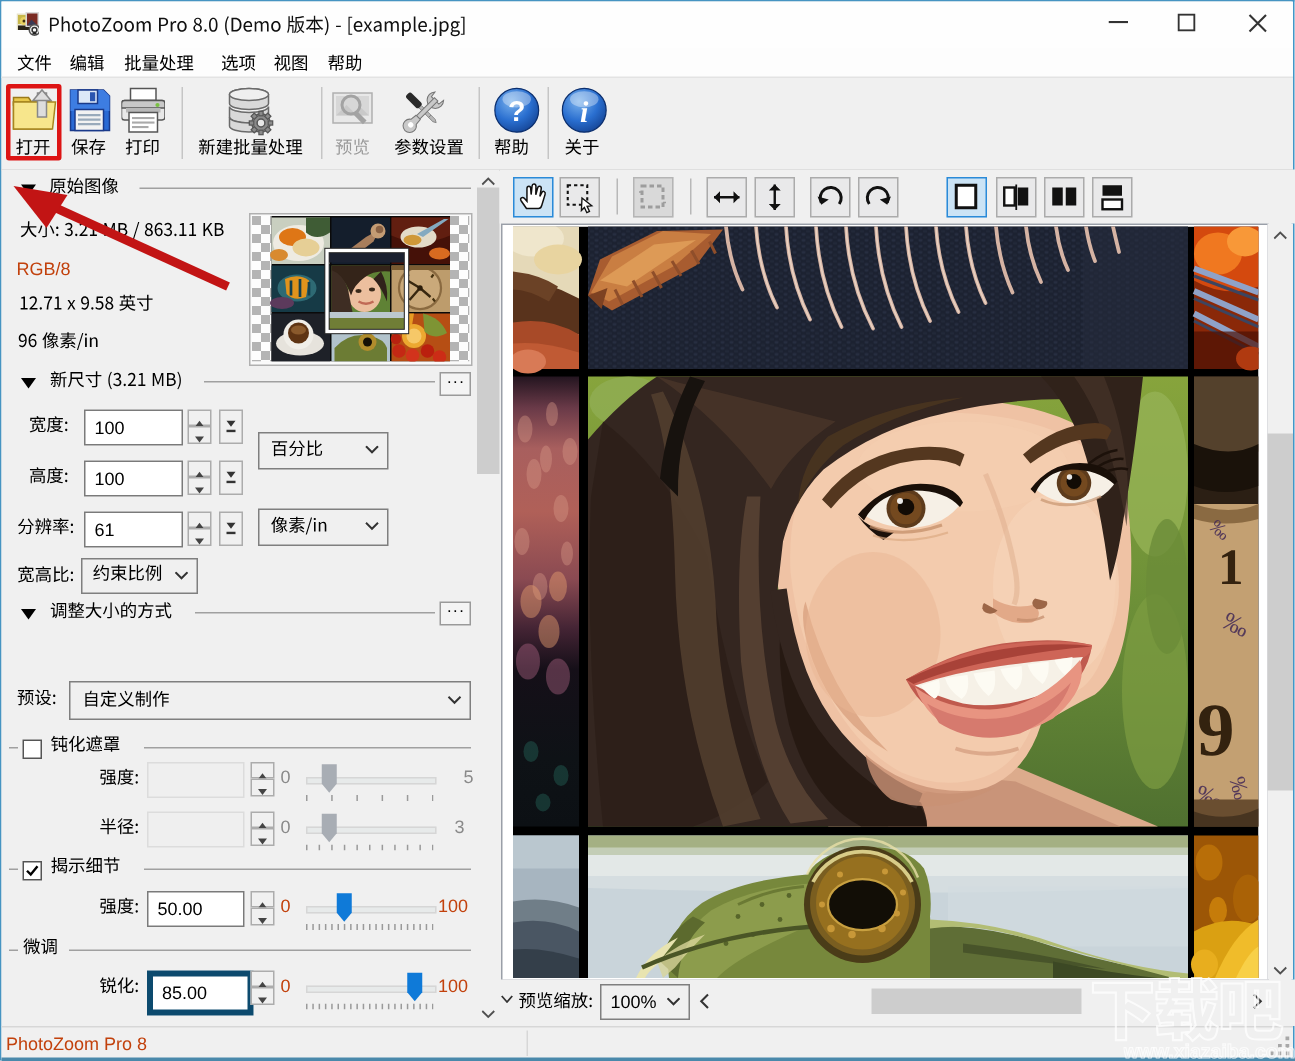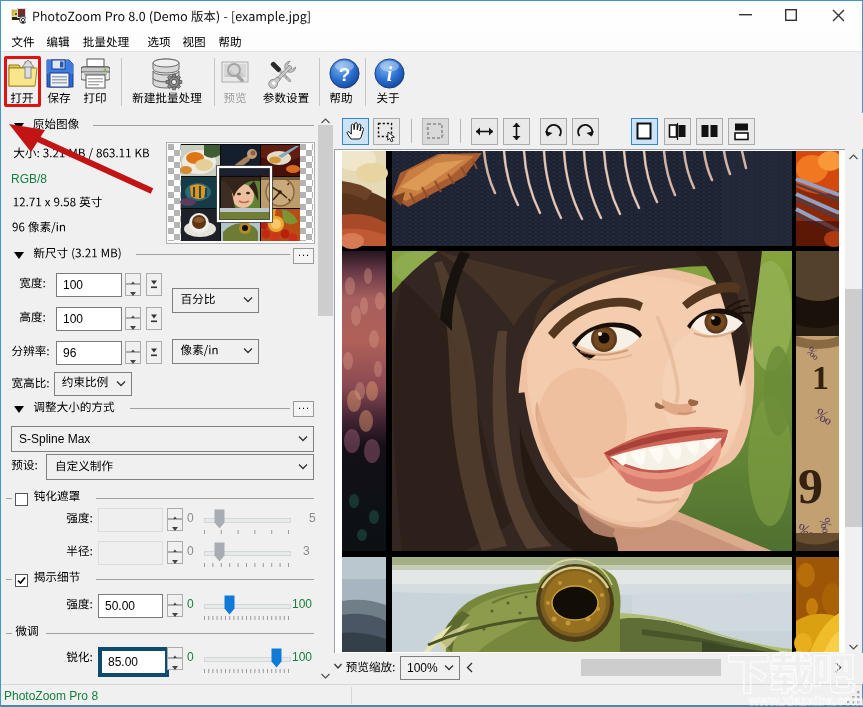--- a/index.html
+++ b/index.html
@@ -1,16 +1,16 @@
 <!DOCTYPE html>
 <html><head><meta charset="utf-8"><style>
 *{margin:0;padding:0;box-sizing:content-box}
 body{width:863px;height:707px;overflow:hidden;font-family:"Liberation Sans",sans-serif}
 #win{position:absolute;left:0;top:0;width:863px;height:707px;background:#f0f0f0;border-left:1px solid #4694c2;border-top:1px solid #4694c2;border-right:2px solid #4196c8;box-sizing:border-box}
-.t{position:absolute;font:12px "Liberation Sans",sans-serif;color:#15803d;white-space:nowrap}
+.t{position:absolute;font:12px "Liberation Sans",sans-serif;color:#c2410c;white-space:nowrap}
 </style></head><body>
 <div id="win">
 <div style="position:absolute;left:0px;top:0px;width:861px;height:31px;background:#fefefe"></div>
 <svg style="position:absolute;left:10px;top:7px" width="15" height="16" viewBox="0 0 15 16">
 <rect x="0" y="1" width="11" height="11" fill="#e8e2c8"></rect>
 <rect x="1" y="2" width="9" height="6" fill="#c8b84a"></rect>
 <circle cx="5" cy="6" r="2.6" fill="#e8d060"></circle>
       <circle cx="5" cy="6" r="1" fill="#403010"></circle>
 <rect x="1" y="9" width="9" height="3" fill="#2a2318"></rect>
 <rect x="6" y="0" width="9" height="10" fill="#d8d8d8"></rect>
@@ -334,21 +334,21 @@
         </svg></div>
     </div>
 <div style="position:absolute;left:145px;top:306px;width:14px;height:21px;background:#f0f0f0;border:1px solid #acacac"><svg width="14" height="21" viewBox="0 0 14 21">
         <path d="M4,6.5 l3,4 l3,-4 z" fill="#333"></path>
         <rect x="4" y="12.5" width="6" height="1.6" fill="#333"></rect>
       </svg></div>
 <svg style="position:absolute;left:10px;top:344px;overflow:visible" width="39" height="12" viewBox="0 -10.6 39.3 12.4">
       <path d="M8.1 -9.9 7.2 -9.5C8.1 -7.8 9.5 -5.8 10.8 -4.7C11 -5 11.3 -5.3 11.5 -5.5C10.3 -6.4 8.8 -8.2 8.1 -9.9ZM3.9 -9.8C3.2 -8 2 -6.3 0.5 -5.3C0.7 -5.1 1.1 -4.8 1.3 -4.6C1.6 -4.9 1.9 -5.2 2.2 -5.5V-4.7H4.6C4.3 -2.6 3.6 -0.7 0.8 0.2C1 0.4 1.2 0.8 1.3 1C4.4 -0.1 5.2 -2.3 5.5 -4.7H8.8C8.6 -1.7 8.5 -0.5 8.2 -0.2C8 -0 7.9 -0 7.6 -0C7.4 -0 6.6 -0 5.8 -0.1C6 0.2 6.1 0.5 6.1 0.8C6.9 0.9 7.6 0.9 8 0.8C8.4 0.8 8.7 0.7 9 0.4C9.4 -0.1 9.6 -1.4 9.7 -5.1C9.7 -5.2 9.7 -5.5 9.7 -5.5H2.3C3.3 -6.6 4.2 -8 4.8 -9.6Z M17 -7.6C17 -6.4 16.8 -4.9 16.5 -4L17.2 -3.8C17.5 -4.8 17.7 -6.4 17.6 -7.6ZM18.3 -10V-5.5C18.3 -3.3 18.1 -1.2 16.1 0.3C16.3 0.5 16.5 0.8 16.7 0.9C18.8 -0.8 19.1 -3.1 19.1 -5.5V-10ZM13.1 -7.4C13.3 -6.8 13.5 -5.9 13.5 -5.4L14.2 -5.5C14.1 -6.1 14 -6.9 13.7 -7.5ZM19.9 -7.4C20.1 -6.7 20.3 -5.9 20.3 -5.4L21 -5.5C21 -6.1 20.8 -6.9 20.5 -7.5ZM13.7 -9.8C13.9 -9.4 14.1 -8.9 14.2 -8.5H12.6V-7.7H16.4V-8.5H15.1C15 -8.9 14.7 -9.5 14.4 -10ZM12.7 -3.1V-2.4H14.1C14 -1.4 13.8 -0.3 12.7 0.4C12.9 0.5 13.1 0.8 13.2 1C14.5 0.1 14.8 -1.2 14.9 -2.4H16.4V-3.1H15V-4.6H16.5V-5.3H15.5C15.7 -5.9 15.9 -6.7 16.1 -7.4L15.4 -7.6C15.3 -6.9 15 -6 14.8 -5.3H12.5V-4.6H14.1V-3.1ZM20.5 -9.8C20.8 -9.4 21 -8.9 21.2 -8.5H19.5V-7.7H23.4V-8.5H22C21.9 -9 21.6 -9.6 21.3 -10.1ZM19.5 -2.8V-2H21V1H21.9V-2H23.4V-2.8H21.9V-4.5H23.5V-5.3H22.4C22.6 -5.9 22.9 -6.7 23.1 -7.4L22.3 -7.6C22.2 -6.9 21.9 -5.9 21.7 -5.3H19.3V-4.5H21V-2.8Z M33.9 -7.7C33.5 -7.2 32.8 -6.6 32.2 -6.2L32.9 -5.7C33.5 -6.1 34.2 -6.7 34.7 -7.3ZM24.7 -4 25.1 -3.3C25.9 -3.7 26.9 -4.2 27.8 -4.7L27.6 -5.4C26.6 -4.9 25.4 -4.4 24.7 -4ZM25 -7.2C25.7 -6.8 26.5 -6.2 26.8 -5.8L27.5 -6.3C27.1 -6.7 26.3 -7.3 25.6 -7.7ZM32.1 -4.9C33 -4.4 34 -3.7 34.5 -3.2L35.2 -3.7C34.6 -4.2 33.6 -4.9 32.8 -5.4ZM24.6 -2.4V-1.6H29.5V1H30.5V-1.6H35.4V-2.4H30.5V-3.4H29.5V-2.4ZM29.2 -9.9C29.4 -9.7 29.6 -9.3 29.8 -9H24.9V-8.2H29.3C28.9 -7.6 28.5 -7.1 28.3 -6.9C28.2 -6.7 28 -6.6 27.8 -6.6C27.9 -6.4 28 -6 28.1 -5.8C28.2 -5.9 28.5 -5.9 29.9 -6C29.3 -5.4 28.8 -5 28.5 -4.8C28.1 -4.5 27.8 -4.2 27.6 -4.2C27.7 -4 27.8 -3.6 27.8 -3.4C28.1 -3.5 28.5 -3.6 31.6 -3.9C31.8 -3.6 31.9 -3.4 32 -3.2L32.7 -3.6C32.4 -4.1 31.8 -5 31.3 -5.6L30.6 -5.3C30.8 -5.1 31 -4.8 31.2 -4.5L29.1 -4.4C30.1 -5.2 31.2 -6.3 32.1 -7.4L31.4 -7.8C31.2 -7.5 30.9 -7.1 30.6 -6.8L29.1 -6.7C29.4 -7.1 29.8 -7.6 30.2 -8.2H35.3V-9H30.8C30.7 -9.3 30.4 -9.8 30.1 -10.2Z M37.7 -4.7C38.1 -4.7 38.5 -5 38.5 -5.5C38.5 -6 38.1 -6.4 37.7 -6.4C37.2 -6.4 36.9 -6 36.9 -5.5C36.9 -5 37.2 -4.7 37.7 -4.7ZM37.7 0.2C38.1 0.2 38.5 -0.2 38.5 -0.7C38.5 -1.2 38.1 -1.5 37.7 -1.5C37.2 -1.5 36.9 -1.2 36.9 -0.7C36.9 -0.2 37.2 0.2 37.7 0.2Z" fill="#000"></path>
     </svg>
 <div style="position:absolute;left:55px;top:340px;width:64px;height:22px;background:#fff;border:1px solid #7a7a7a;font:12px 'Liberation Sans',sans-serif;color:#000;padding:0;line-height:22px">
-      <span style="position:absolute;left:6px;top:0">96</span>
+      <span style="position:absolute;left:6px;top:0">61</span>
     </div>
 <div style="position:absolute;left:124px;top:340px;width:16px;height:23px">
       <div style="position:absolute;left:0;top:0;width:14px;height:9px;background:#f0f0f0;border:1px solid #acacac"><svg width="14" height="9" viewBox="0 0 14 9">
           <path d="M4.0,6.5 l3,-4 l3,4 z" fill="#444"></path>
         </svg></div>
       <div style="position:absolute;left:0;top:11px;width:14px;height:10px;background:#f0f0f0;border:1px solid #acacac"><svg width="14" height="10" viewBox="0 0 14 10">
           <path d="M4.0,3.0 l3,4 l3,-4 z" fill="#444"></path>
         </svg></div>
     </div>
 <div style="position:absolute;left:145px;top:340px;width:14px;height:21px;background:#f0f0f0;border:1px solid #acacac"><svg width="14" height="21" viewBox="0 0 14 21">
@@ -376,26 +376,20 @@
     </div>
 <svg style="position:absolute;left:13px;top:404px" width="11" height="9" viewBox="0 0 11 9">
       <path d="M0,1 h10 l-5.0,7 z" fill="#000"></path>
     </svg>
 <svg style="position:absolute;left:31px;top:400px;overflow:visible" width="84" height="12" viewBox="0 -10.6 84.0 12.4">
       <path d="M1.3 -9.3C1.9 -8.7 2.7 -7.9 3.1 -7.4L3.7 -8C3.3 -8.5 2.5 -9.3 1.8 -9.8ZM0.5 -6.3V-5.4H2.2V-1.3C2.2 -0.6 1.8 -0.2 1.5 0C1.7 0.1 2 0.4 2.1 0.6C2.3 0.4 2.5 0.2 4.1 -1.1C4 -0.5 3.7 0 3.4 0.5C3.6 0.6 3.9 0.8 4.1 0.9C5.2 -0.7 5.4 -3.2 5.4 -5.1V-8.7H10.3V-0.1C10.3 0 10.2 0.1 10 0.1C9.9 0.1 9.3 0.1 8.7 0.1C8.8 0.3 8.9 0.7 9 0.9C9.8 0.9 10.3 0.9 10.7 0.8C11 0.6 11.1 0.4 11.1 -0.1V-9.5H4.6V-5.1C4.6 -3.9 4.6 -2.6 4.2 -1.4C4.1 -1.5 4 -1.8 4 -2L3.1 -1.3V-6.3ZM7.4 -8.4V-7.4H6.1V-6.7H7.4V-5.4H5.9V-4.8H9.8V-5.4H8.2V-6.7H9.5V-7.4H8.2V-8.4ZM6.1 -3.8V-0.4H6.8V-1H9.4V-3.8ZM6.8 -3.1H8.7V-1.7H6.8Z M14.5 -2.1V-0.1H12.6V0.6H23.5V-0.1H18.4V-1.1H21.9V-1.8H18.4V-2.8H22.7V-3.5H13.4V-2.8H17.5V-0.1H15.4V-2.1ZM13 -8V-5.9H14.8C14.2 -5.3 13.3 -4.7 12.5 -4.3C12.6 -4.2 12.9 -3.9 13 -3.8C13.7 -4.1 14.5 -4.7 15.1 -5.3V-3.9H15.9V-5.4C16.4 -5.1 17.1 -4.7 17.5 -4.4L17.9 -4.9C17.5 -5.2 16.8 -5.6 16.2 -5.9L15.9 -5.5V-5.9H17.8V-8H15.9V-8.6H18.2V-9.3H15.9V-10.1H15.1V-9.3H12.7V-8.6H15.1V-8ZM13.8 -7.4H15.1V-6.5H13.8ZM15.9 -7.4H17.1V-6.5H15.9ZM19.7 -8H21.8C21.6 -7.3 21.3 -6.7 20.8 -6.2C20.3 -6.7 19.9 -7.4 19.7 -8ZM19.7 -10.1C19.3 -8.9 18.7 -7.7 17.9 -7C18.1 -6.9 18.4 -6.6 18.6 -6.4C18.8 -6.6 19 -6.9 19.3 -7.3C19.5 -6.7 19.8 -6.1 20.3 -5.6C19.7 -5.1 18.9 -4.7 18 -4.4C18.1 -4.2 18.4 -3.9 18.5 -3.7C19.4 -4.1 20.2 -4.5 20.8 -5.1C21.4 -4.5 22.2 -4 23 -3.7C23.1 -3.9 23.4 -4.2 23.5 -4.4C22.7 -4.7 22 -5.1 21.4 -5.6C21.9 -6.3 22.4 -7 22.6 -8H23.4V-8.7H20.1C20.2 -9.1 20.4 -9.5 20.5 -9.9Z M29.5 -10.1C29.5 -9.1 29.5 -7.9 29.4 -6.6H24.7V-5.7H29.2C28.7 -3.4 27.5 -1.1 24.5 0.2C24.8 0.4 25.1 0.7 25.2 0.9C28.1 -0.4 29.4 -2.7 30 -5C30.9 -2.3 32.5 -0.2 34.8 0.9C35 0.7 35.3 0.3 35.5 0.1C33.2 -0.9 31.6 -3.1 30.8 -5.7H35.3V-6.6H30.3C30.5 -7.9 30.5 -9.1 30.5 -10.1Z M41.6 -9.9V-0.3C41.6 -0 41.5 0 41.2 0C41 0 40.1 0.1 39.2 0C39.4 0.3 39.6 0.7 39.6 1C40.7 1 41.5 0.9 41.9 0.8C42.4 0.6 42.5 0.4 42.5 -0.3V-9.9ZM44.5 -6.9C45.5 -5.1 46.5 -2.9 46.7 -1.5L47.7 -1.8C47.4 -3.3 46.4 -5.5 45.3 -7.2ZM38.4 -7.1C38.1 -5.5 37.5 -3.4 36.4 -2.1C36.6 -2 37 -1.8 37.2 -1.7C38.3 -3 39 -5.2 39.4 -6.9Z M54.6 -5.1C55.3 -4.2 56.1 -3 56.5 -2.3L57.2 -2.7C56.8 -3.5 56 -4.6 55.3 -5.5ZM50.9 -10.1C50.8 -9.5 50.6 -8.7 50.4 -8.1H49V0.6H49.9V-0.3H53.2V-8.1H51.2C51.4 -8.7 51.6 -9.3 51.9 -9.9ZM49.9 -7.3H52.4V-4.8H49.9ZM49.9 -1.1V-4H52.4V-1.1ZM55.2 -10.1C54.8 -8.5 54.1 -6.8 53.3 -5.7C53.5 -5.6 53.9 -5.4 54.1 -5.2C54.5 -5.8 54.9 -6.5 55.2 -7.4H58.3C58.1 -2.5 57.9 -0.7 57.6 -0.3C57.4 -0.1 57.3 -0.1 57 -0.1C56.8 -0.1 56 -0.1 55.2 -0.2C55.4 0.1 55.5 0.5 55.5 0.7C56.2 0.7 56.9 0.8 57.3 0.7C57.8 0.7 58 0.6 58.3 0.2C58.8 -0.4 59 -2.2 59.1 -7.7C59.1 -7.8 59.1 -8.2 59.1 -8.2H55.5C55.7 -8.7 55.9 -9.3 56 -9.9Z M65.3 -9.8C65.6 -9.3 66 -8.5 66.1 -8H60.8V-7.1H64.1C63.9 -4.4 63.6 -1.3 60.6 0.3C60.8 0.4 61.1 0.8 61.2 1C63.5 -0.2 64.4 -2.2 64.8 -4.3H69.1C68.9 -1.6 68.6 -0.5 68.3 -0.1C68.1 -0 68 0 67.7 0C67.4 0 66.6 -0 65.7 -0.1C65.9 0.2 66 0.5 66 0.8C66.8 0.9 67.6 0.9 68 0.8C68.5 0.8 68.8 0.7 69.1 0.4C69.5 -0.1 69.8 -1.4 70 -4.8C70 -4.9 70.1 -5.2 70.1 -5.2H64.9C65 -5.8 65 -6.5 65.1 -7.1H71.2V-8H66.2L67 -8.4C66.9 -8.9 66.5 -9.6 66.1 -10.2Z M80.5 -9.5C81.1 -9.1 81.9 -8.4 82.2 -8L82.9 -8.5C82.5 -9 81.7 -9.6 81.1 -10ZM78.8 -10C78.8 -9.3 78.8 -8.6 78.8 -7.8H72.7V-7H78.9C79.2 -2.5 80.2 1 82.2 1C83.1 1 83.4 0.4 83.6 -1.7C83.4 -1.8 83 -2 82.8 -2.2C82.7 -0.6 82.6 0 82.3 0C81.1 0 80.1 -2.9 79.8 -7H83.4V-7.8H79.8C79.8 -8.5 79.7 -9.3 79.7 -10ZM72.7 -0.3 73 0.6C74.5 0.3 76.7 -0.2 78.8 -0.7L78.7 -1.5L76.1 -1V-4.3H78.4V-5.2H73.1V-4.3H75.2V-0.8Z" fill="#000"></path>
     </svg>
 <div style="position:absolute;left:129px;top:407px;width:160px;height:1px;background:#a0a0a0"></div>
 <div style="position:absolute;left:292px;top:400px;width:19px;height:14px;background:#f4f4f4;border:1px solid #9a9a9a">
       <span style="position:absolute;left:4px;top:-3px;font:11px 'Liberation Sans',sans-serif;letter-spacing:1px;color:#000">...</span>
-    </div>
-<div style="position:absolute;left:10px;top:425px;width:301px;height:24px;background:#f0f0f0;border:1px solid #7f7f7f">
-      <span style="position:absolute;left:7px;top:5px;font:12px 'Liberation Sans',sans-serif;color:#000">S-Spline Max</span>
-      <svg style="position:absolute;right:5px;top:9px" width="10" height="6" viewBox="0 0 10 6">
-        <path d="M1,0.5 L5,4.5 L9,0.5" stroke="#333" stroke-width="1.3" fill="none"></path>
-      </svg>
     </div>
 <svg style="position:absolute;left:10px;top:458px;overflow:visible" width="27" height="12" viewBox="0 -10.6 27.3 12.4">
       <path d="M8 -5.9V-3.5C8 -2.3 7.8 -0.7 4.9 0.3C5.1 0.4 5.4 0.7 5.5 0.9C8.5 -0.2 8.9 -2 8.9 -3.5V-5.9ZM8.7 -1.1C9.5 -0.5 10.4 0.4 10.9 0.9L11.5 0.3C11 -0.2 10 -1 9.3 -1.6ZM1.1 -7.3C1.8 -6.8 2.7 -6.1 3.4 -5.6H0.5V-4.8H2.4V-0.1C2.4 0 2.4 0.1 2.2 0.1C2 0.1 1.5 0.1 0.9 0.1C1 0.3 1.1 0.7 1.2 0.9C2 0.9 2.5 0.9 2.9 0.8C3.2 0.6 3.3 0.4 3.3 -0.1V-4.8H4.6C4.4 -4.2 4.1 -3.5 3.9 -3.1L4.6 -2.9C4.9 -3.5 5.3 -4.6 5.6 -5.5L5 -5.7L4.9 -5.6H4.1L4.3 -6C4.1 -6.2 3.7 -6.5 3.2 -6.7C3.9 -7.4 4.7 -8.3 5.2 -9.2L4.7 -9.6L4.5 -9.5H0.7V-8.7H3.9C3.6 -8.2 3.1 -7.6 2.6 -7.2L1.5 -7.9ZM6 -7.5V-1.8H6.8V-6.7H10.2V-1.8H11V-7.5H8.7L9.1 -8.7H11.5V-9.6H5.6V-8.7H8.1C8 -8.3 7.9 -7.9 7.8 -7.5Z M13.5 -9.3C14.1 -8.7 14.9 -7.9 15.3 -7.4L15.9 -8.1C15.5 -8.6 14.7 -9.3 14.1 -9.9ZM12.5 -6.3V-5.4H14.2V-1.1C14.2 -0.6 13.8 -0.2 13.6 -0C13.8 0.1 14 0.5 14.1 0.7C14.3 0.5 14.6 0.2 16.7 -1.3C16.6 -1.5 16.5 -1.9 16.4 -2.1L15.1 -1.1V-6.3ZM17.9 -9.6V-8.3C17.9 -7.4 17.6 -6.4 16 -5.7C16.2 -5.6 16.5 -5.2 16.6 -5C18.4 -5.9 18.7 -7.2 18.7 -8.3V-8.8H20.9V-6.9C20.9 -6 21 -5.6 21.9 -5.6C22 -5.6 22.6 -5.6 22.8 -5.6C23 -5.6 23.3 -5.6 23.4 -5.7C23.4 -5.9 23.4 -6.2 23.3 -6.5C23.2 -6.4 22.9 -6.4 22.8 -6.4C22.6 -6.4 22.1 -6.4 21.9 -6.4C21.7 -6.4 21.7 -6.5 21.7 -6.9V-9.6ZM21.7 -3.9C21.2 -3 20.6 -2.2 19.8 -1.5C19 -2.2 18.3 -3 17.9 -3.9ZM16.6 -4.8V-3.9H17.2L17.1 -3.9C17.5 -2.8 18.2 -1.8 19.1 -1C18.2 -0.5 17.1 -0.1 16.1 0.2C16.3 0.4 16.5 0.7 16.5 1C17.7 0.6 18.8 0.2 19.8 -0.5C20.7 0.2 21.8 0.7 23 1C23.1 0.7 23.4 0.4 23.6 0.2C22.4 -0 21.4 -0.5 20.5 -1C21.5 -1.9 22.3 -3.1 22.8 -4.6L22.3 -4.8L22.1 -4.8Z M25.7 -4.7C26.1 -4.7 26.5 -5 26.5 -5.5C26.5 -6 26.1 -6.4 25.7 -6.4C25.2 -6.4 24.9 -6 24.9 -5.5C24.9 -5 25.2 -4.7 25.7 -4.7ZM25.7 0.2C26.1 0.2 26.5 -0.2 26.5 -0.7C26.5 -1.2 26.1 -1.5 25.7 -1.5C25.2 -1.5 24.9 -1.2 24.9 -0.7C24.9 -0.2 25.2 0.2 25.7 0.2Z" fill="#000"></path>
     </svg>
 <div style="position:absolute;left:45px;top:453px;width:266px;height:24px;background:#f0f0f0;border:1px solid #7f7f7f">
       <svg style="position:absolute;left:7px;top:5px;overflow:visible" width="60" height="12" viewBox="0 -10.6 60.0 12.4">
         <path d="M2.9 -4.9H9.3V-3.2H2.9ZM2.9 -5.8V-7.6H9.3V-5.8ZM2.9 -2.3H9.3V-0.6H2.9ZM5.5 -10.1C5.4 -9.6 5.2 -9 5 -8.4H2V1H2.9V0.3H9.3V0.9H10.2V-8.4H5.9C6.1 -8.9 6.3 -9.4 6.5 -10Z M14.7 -4.5C14.4 -2.4 13.8 -0.6 12.4 0.4C12.6 0.5 13 0.8 13.2 1C14 0.3 14.5 -0.6 15 -1.7C16.1 0.3 17.9 0.8 20.4 0.8H23.2C23.2 0.5 23.4 0.1 23.5 -0.1C22.9 -0.1 20.9 -0.1 20.4 -0.1C19.7 -0.1 19.1 -0.2 18.5 -0.3V-2.7H22V-3.5H18.5V-5.5H21.5V-6.4H14.5V-5.5H17.5V-0.5C16.5 -0.9 15.8 -1.6 15.3 -2.9C15.4 -3.4 15.5 -3.9 15.6 -4.4ZM17.1 -9.9C17.3 -9.6 17.5 -9.1 17.7 -8.7H13V-6.1H13.9V-7.9H22.1V-6.1H23V-8.7H18.7C18.6 -9.1 18.3 -9.7 18 -10.2Z M29 -9.8C29.4 -8.9 29.9 -7.7 30.1 -6.9L31 -7.2C30.7 -8 30.2 -9.2 29.7 -10.1ZM33.5 -9.2C32.8 -6.9 31.7 -4.9 30 -3.2C28.5 -4.7 27.3 -6.6 26.6 -8.7L25.7 -8.4C26.6 -6.2 27.8 -4.2 29.4 -2.6C28.1 -1.4 26.4 -0.5 24.4 0.2C24.6 0.4 24.8 0.7 24.9 0.9C27 0.2 28.7 -0.7 30 -1.9C31.4 -0.7 33 0.3 34.9 0.9C35.1 0.7 35.3 0.3 35.5 0.1C33.7 -0.4 32.1 -1.4 30.7 -2.6C32.4 -4.3 33.6 -6.5 34.4 -8.9Z M44.1 -9V-2.3H45V-9ZM46.2 -10V-0.3C46.2 -0.1 46.2 -0 46 -0C45.8 -0 45.1 -0 44.4 -0C44.5 0.2 44.7 0.7 44.7 0.9C45.6 0.9 46.3 0.9 46.6 0.7C47 0.6 47.1 0.3 47.1 -0.3V-10ZM37.7 -9.8C37.5 -8.6 37 -7.4 36.5 -6.6C36.7 -6.5 37.1 -6.4 37.3 -6.3C37.5 -6.6 37.7 -7.1 37.9 -7.5H39.5V-6.3H36.5V-5.4H39.5V-4.2H37.1V-0H37.9V-3.4H39.5V0.9H40.3V-3.4H42V-0.9C42 -0.8 42 -0.8 41.8 -0.8C41.7 -0.8 41.3 -0.8 40.8 -0.8C40.9 -0.6 41 -0.2 41.1 0C41.7 0 42.2 0 42.5 -0.1C42.8 -0.3 42.8 -0.5 42.8 -0.9V-4.2H40.3V-5.4H43.2V-6.3H40.3V-7.5H42.8V-8.4H40.3V-10H39.5V-8.4H38.2C38.3 -8.8 38.4 -9.2 38.5 -9.6Z M54.3 -9.9C53.7 -8.2 52.7 -6.4 51.7 -5.3C51.9 -5.2 52.2 -4.8 52.4 -4.7C53 -5.4 53.6 -6.2 54.1 -7.2H54.9V0.9H55.8V-2H59.4V-2.8H55.8V-4.6H59.3V-5.5H55.8V-7.2H59.5V-8.1H54.5C54.8 -8.6 55 -9.2 55.2 -9.7ZM51.4 -10C50.7 -8.2 49.6 -6.4 48.4 -5.2C48.6 -5 48.9 -4.5 49 -4.3C49.4 -4.8 49.8 -5.2 50.1 -5.8V0.9H51V-7.2C51.5 -8 51.9 -8.9 52.3 -9.8Z" fill="#000"></path>
       </svg>
       <svg style="position:absolute;right:5px;top:9px" width="10" height="6" viewBox="0 0 10 6">
         <path d="M1,0.5 L5,4.5 L9,0.5" stroke="#333" stroke-width="1.3" fill="none"></path>

